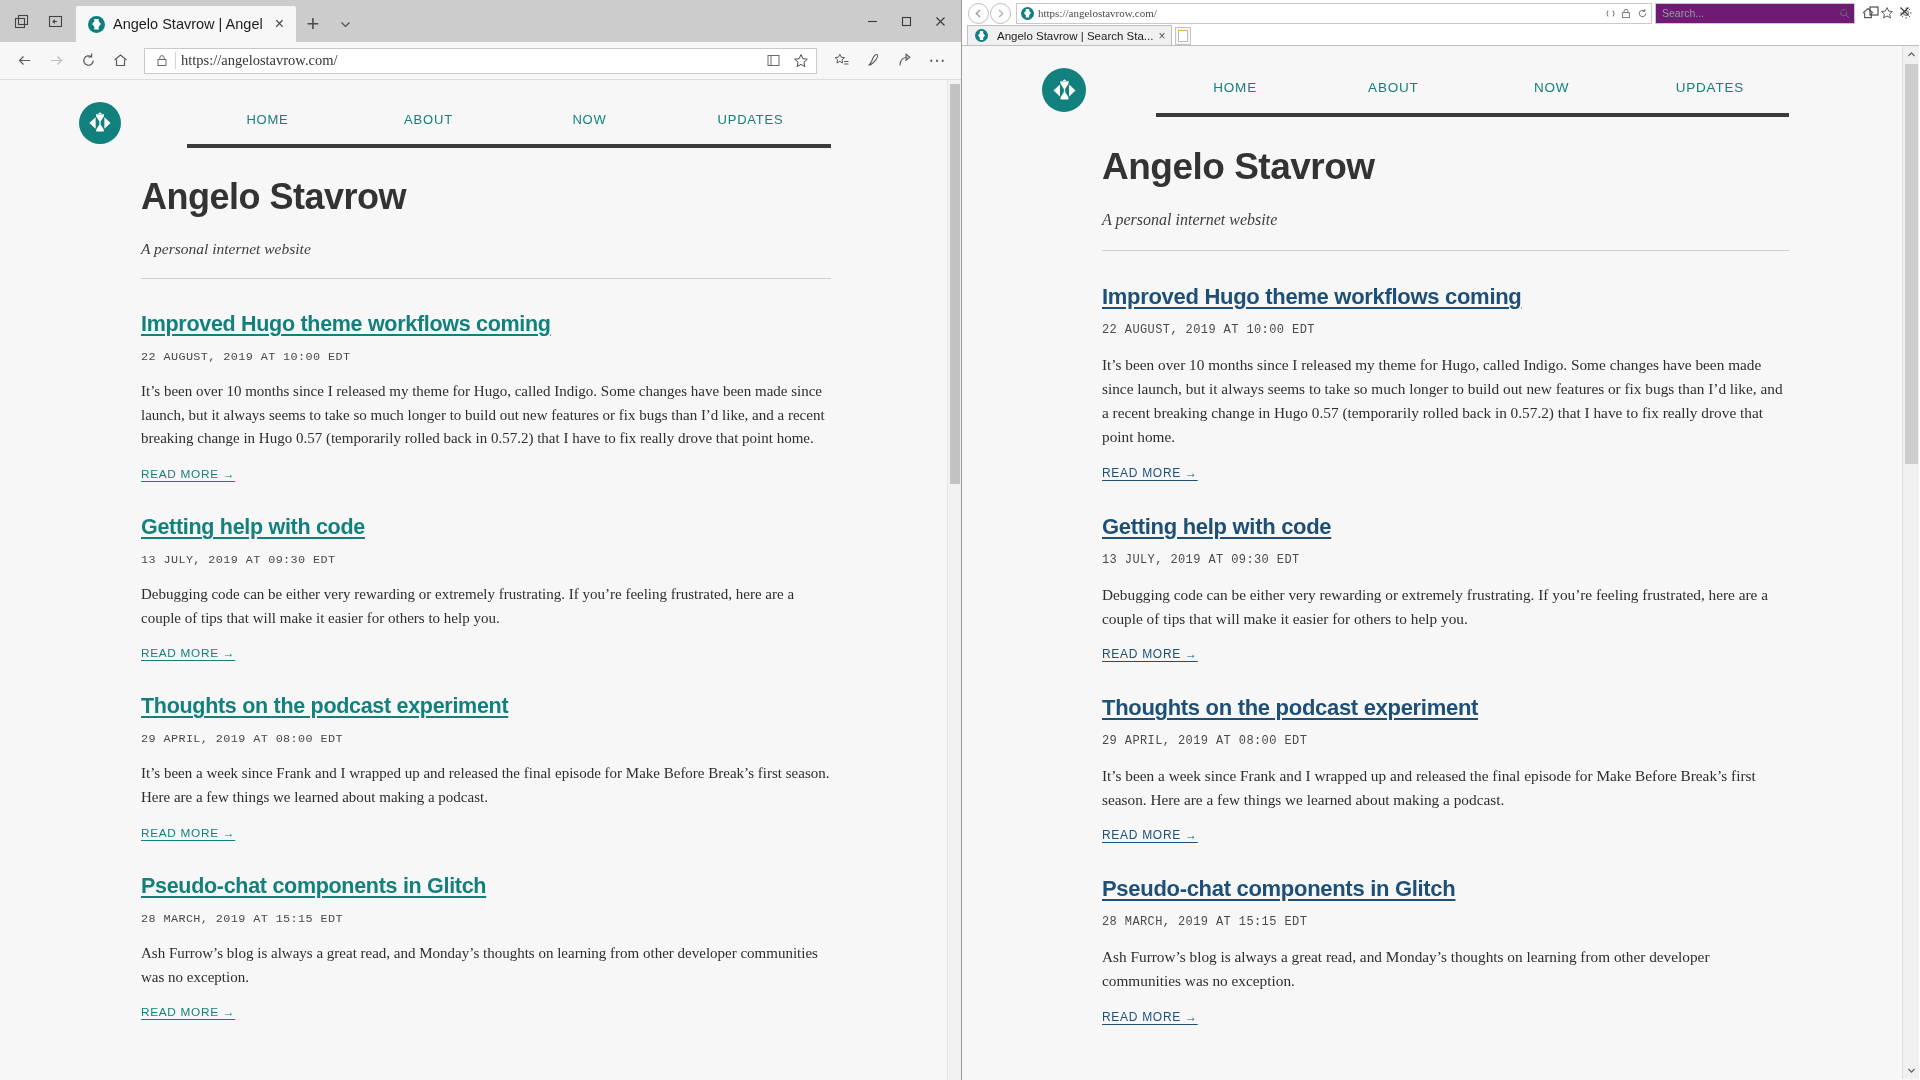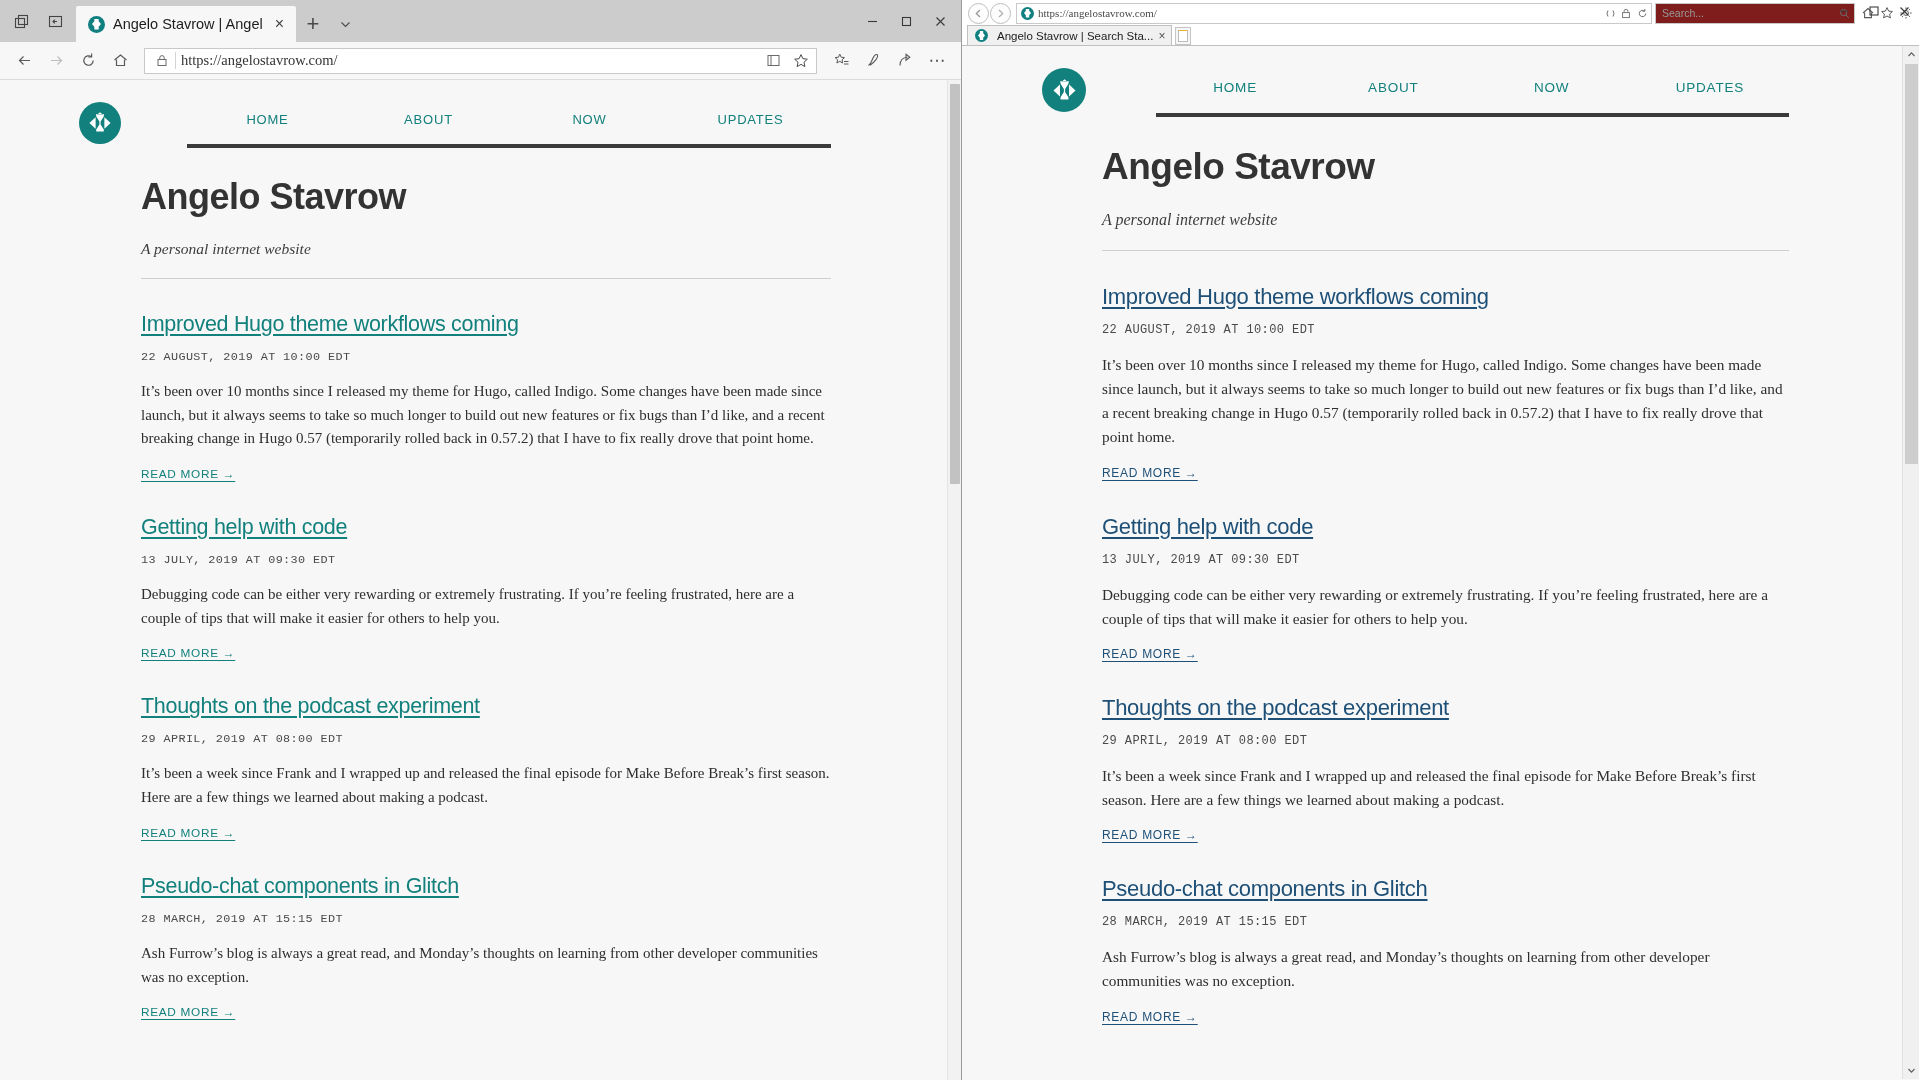--- a/index.html
+++ b/index.html
@@ -135,21 +135,21 @@
   }
   .site-tagline {
     font-family: "Liberation Serif", serif;
     color: #3d3d3d;
     font-style: italic;
   }
   .hr { border: 0; border-top: 1px solid #cfcfcf; }
 
   .post-title a {
     font-family: "Liberation Sans", sans-serif;
-    font-weight: 400; color: #12807c;
+    font-weight: 700; color: #12807c;
     text-decoration: underline; text-underline-offset: 3px;
     letter-spacing: -0.3px;
   }
   .post-date {
     font-family: Liberation Mono, monospace;
     color: #4a4a4a; letter-spacing: 0.4px;
   }
   .post-body {
     font-family: "Liberation Serif", serif;
     color: #2e2e2e;
@@ -208,21 +208,21 @@
     clip-path: polygon(0% 50%, 26% 24%, 26% 0%, 74% 0%, 74% 24%, 100% 50%, 74% 76%, 74% 100%, 26% 100%, 26% 76%);}
   .ie-url {
     flex: 1; font-family: "Liberation Serif", serif;
     font-size: 11px; color: #4a4a4a; white-space: nowrap;
     overflow: hidden; min-width: 0;
   }
   .ie-addr-icons { display: flex; align-items: center; gap: 2px; flex: 0 0 auto; }
   .ie-ic { width: 14px; height: 16px; display:flex; align-items:center; justify-content:center; color:#6f6f6f; }
   .ie-search {
     width: 200px; height: 21px; margin-left: 3px;
-    background: #7f1d1d; border: 1px solid #c9c9c9;
+    background: #701a75; border: 1px solid #c9c9c9;
     display: flex; align-items: center; padding: 0 3px 0 6px; flex: 0 0 auto;
   }
   .ie-search-ph { flex:1; font-size: 10.5px; color: #9a9a9a; font-family: "Liberation Sans", sans-serif; }
   .ie-toolicons { display: flex; align-items: center; gap: 1px; margin-left: 4px; flex: 0 0 auto; }
   .ie-toolicons .ie-ic { width: 18px; height: 18px; color: #5a5a5a; }
 
   .ie-tabrow {
     height: 22px; display: flex; align-items: flex-end;
     padding-left: 5px; background: #ffffff;
     border-bottom: 1px solid #bfbfbf;

